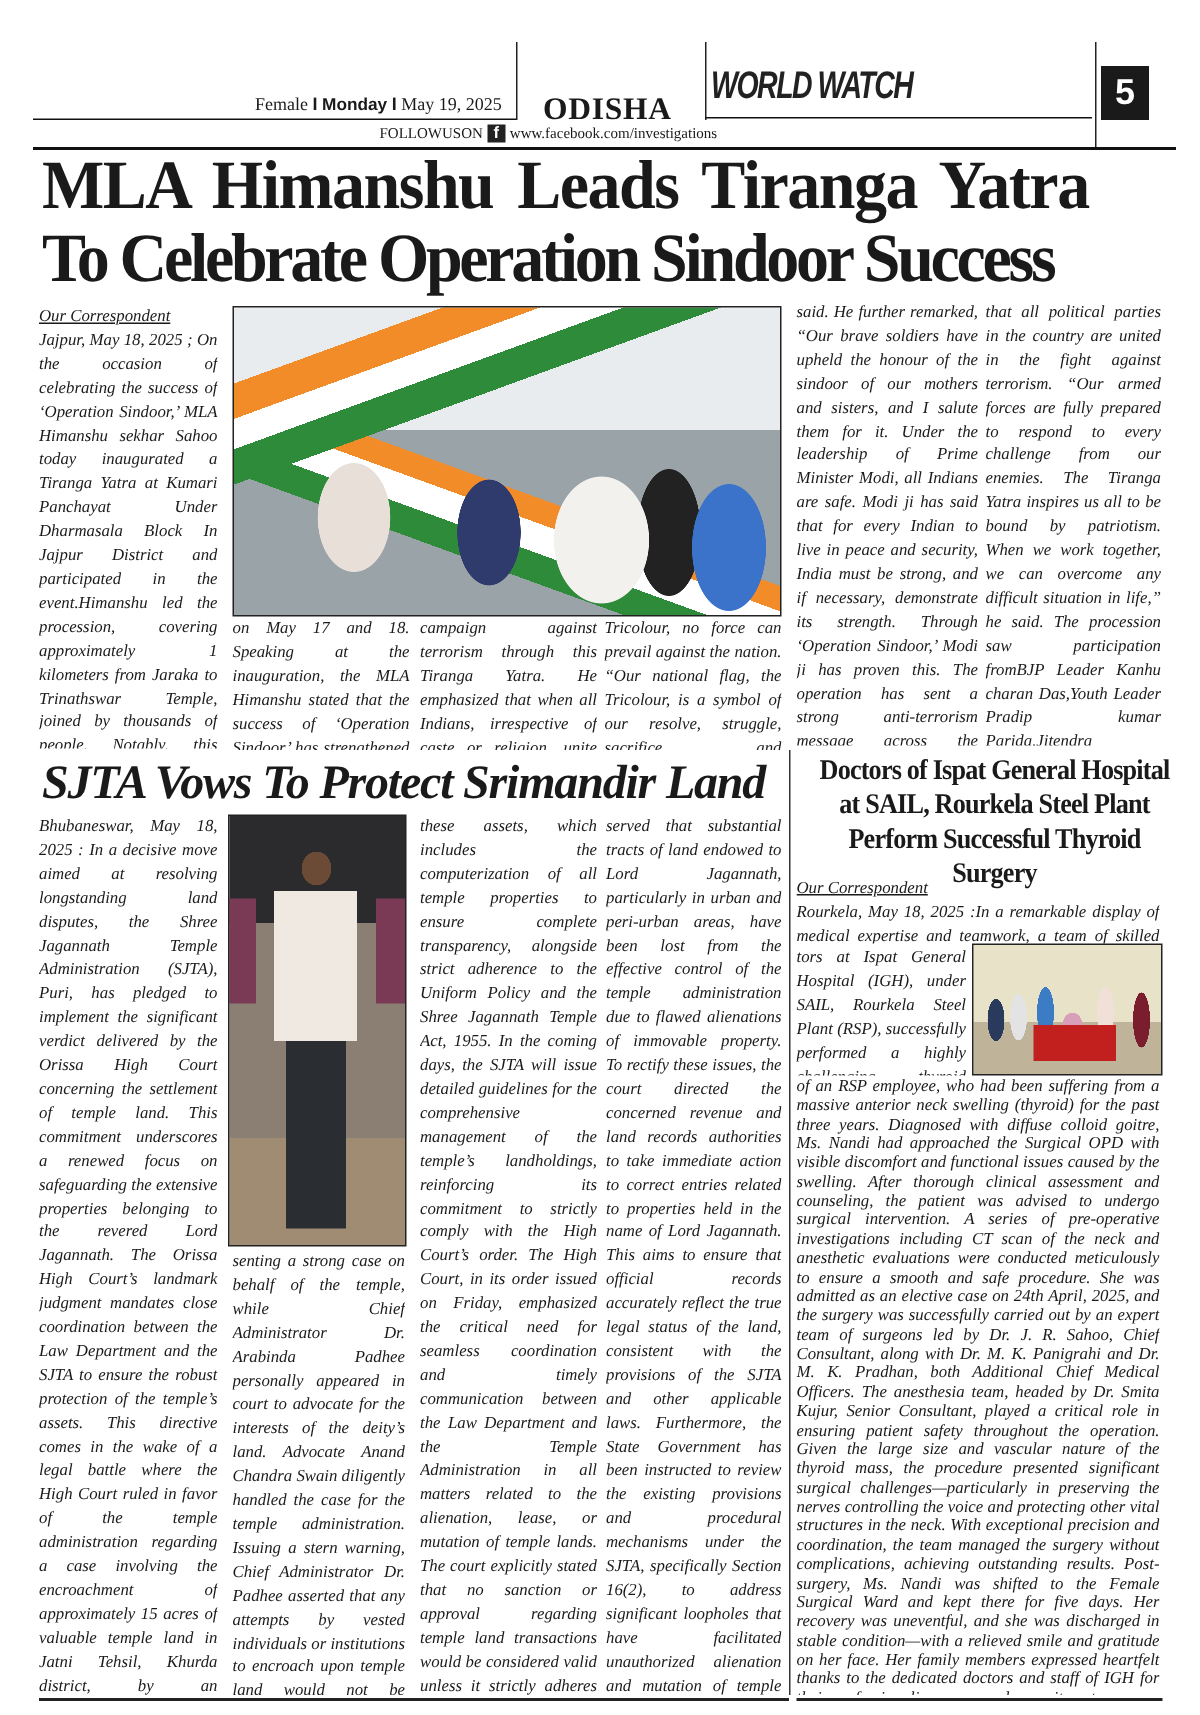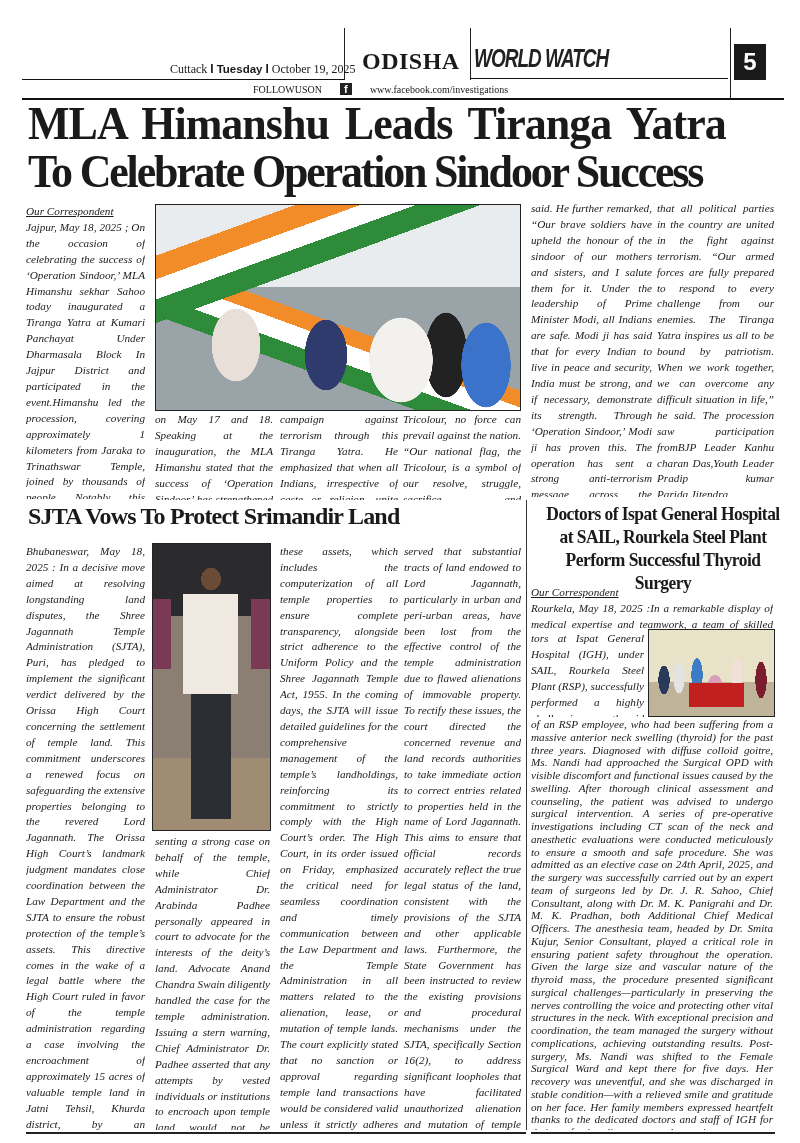--- a/index.html
+++ b/index.html
@@ -5,31 +5,31 @@
   html, body { margin: 0; padding: 0; background: #ffffff; }
   body { width: 800px; height: 1143px; position: relative; overflow: hidden; font-family: "Liberation Serif", serif; color: #1a1a1a; }
   .abs { position: absolute; }
 
   
   .vline { position: absolute; width: 1px; background: #222; }
   .hline { position: absolute; height: 2px; background: #111; }
   .dateline { left: 170px; top: 62px; font-size: 12px; white-space: nowrap; }
   .dateline .bold { font-family: "Liberation Sans", sans-serif; font-weight: bold; font-size: 11.5px; }
   .dateline .sep { font-family: "Liberation Sans", sans-serif; font-weight: bold; margin: 0 3px; }
-  .section-name { left: 362px; top: 48px; font-size: 24px; font-weight: bold; letter-spacing: 0.5px; }
+  .section-name { left: 362px; top: 60px; font-size: 21px; font-weight: bold; letter-spacing: 0.5px; }
   .logo { left: 474px; top: 44px; font-family: "Liberation Sans", sans-serif; font-weight: bold; font-size: 19px; letter-spacing: -1px; font-style: italic; color: #222; transform: scaleY(1.35); transform-origin: left top; }
   .page-num { left: 734px; top: 44px; width: 32px; height: 36px; background: #1a1a1a; color: #fff; font-family: "Liberation Sans", sans-serif; font-weight: bold; font-size: 24px; text-align: center; line-height: 36px; }
-  .follow { left: 253px; top: 83px; font-size: 10px; white-space: nowrap; display: flex; align-items: flex-end; gap: 18px; }
+  .follow { left: 253px; top: 83px; font-size: 10px; white-space: nowrap; display: flex; align-items: flex-end; gap: 3px; }
   .follow .fb { width: 12px; height: 12px; background: #222; color: #fff; font-family: "Liberation Sans", sans-serif; font-weight: bold; font-size: 11px; line-height: 13px; text-align: center; }
 
   
   .headline-main { left: 28px; top: 100px; width: 760px; font-weight: bold; font-size: 44px; line-height: 46px; letter-spacing: -1px; transform: scaleY(1.05); transform-origin: left top; }
   .headline-main .l1 { word-spacing: 6px; }
   .headline-main .l2 { letter-spacing: -2.2px; }
-  .headline-sjta { left: 28px; top: 503px; font-weight: bold; font-size: 24px; letter-spacing: -0.8px; white-space: nowrap; }
+  .headline-sjta { left: 28px; top: 503px; font-weight: bold; font-size: 32px; letter-spacing: -0.8px; white-space: nowrap; font-style: italic; }
   .headline-igh { left: 530px; top: 502px; width: 266px; font-weight: bold; font-size: 19px; line-height: 23px; text-align: center; letter-spacing: -0.6px; font-family: "Liberation Sans Narrow", "Liberation Serif", serif; transform: scaleX(0.92); transform-origin: center top; }
 
   
   .col { position: absolute; font-size: 11.2px; line-height: 15.9px; text-align: justify; hyphens: manual; overflow: hidden; font-style: italic; }
   .byline { text-decoration: underline; display: block; }
 
   
   .photo { position: absolute; border: 1px solid #222; overflow: hidden; }
   .photo-rally { left: 155px; top: 204px; width: 364px; height: 205px;
     background:
@@ -68,21 +68,21 @@
 </head>
 <body>
 
 <div class="vline" style="left:344px; top:28px; height:52px;"></div>
 <div class="vline" style="left:470px; top:28px; height:52px;"></div>
 <div class="vline" style="left:730px; top:28px; height:70px;"></div>
 <div class="hline" style="left:22px; top:79px; width:322px; height:1px;"></div>
 <div class="hline" style="left:470px; top:78px; width:258px; height:1px;"></div>
 
 <div class="abs dateline">
-  <span>Cuttack</span><span class="sep">I</span><span class="bold">Tuesday</span><span class="sep">I</span><span>October 19, 2025</span>
+  <span>Female</span><span class="sep">I</span><span class="bold">Monday</span><span class="sep">I</span><span>May 19, 2025</span>
 </div>
 <div class="abs section-name">ODISHA</div>
 <div class="abs logo">WORLD WATCH</div>
 <div class="abs page-num">5</div>
 <div class="abs follow">
   <span>FOLLOWUSON</span>
   <span class="fb">f</span>
   <span>www.facebook.com/investigations</span>
 </div>
 <div class="hline" style="left:22px; top:98px; width:762px;"></div>

